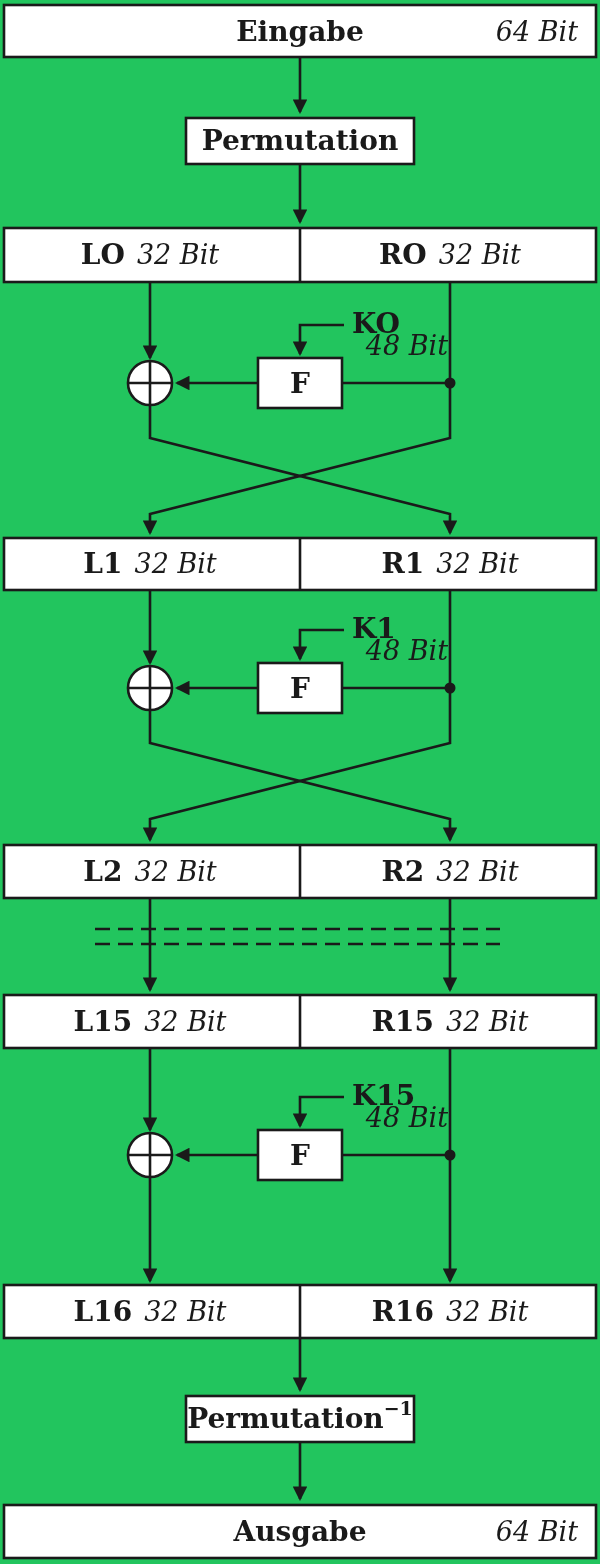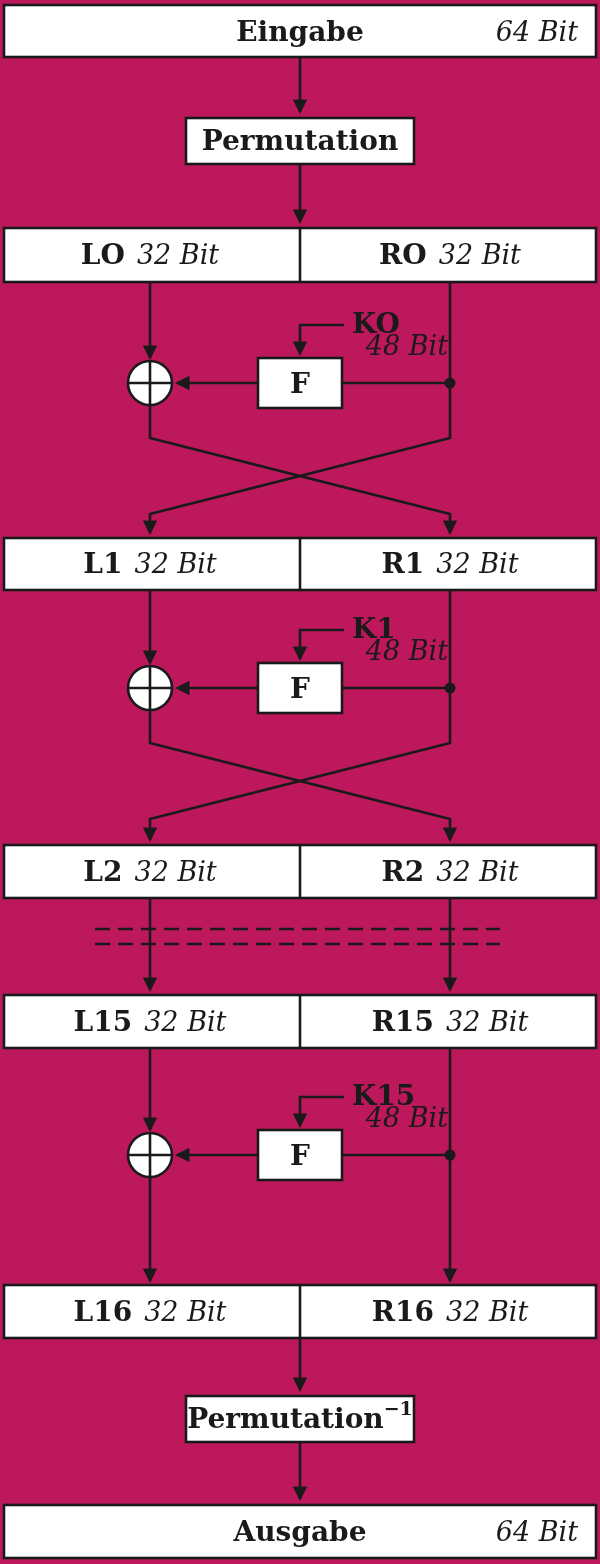--- a/index.html
+++ b/index.html
@@ -1,16 +1,16 @@
 <!DOCTYPE html>
 <html><head>
 <meta charset="utf-8">
 <style>
   html,body{margin:0;padding:0;background:#ffffff;}
-  .stage{width:600px;height:1564px;background:#be185d;}
+  .stage{width:600px;height:1564px;background:#22c55e;}
   svg{display:block;}
   .box{fill:#ffffff;stroke:#1a1a1a;stroke-width:2.6;}
   .ln{stroke:#1a1a1a;stroke-width:2.6;fill:none;}
   .dash{stroke:#1a1a1a;stroke-width:2.4;fill:none;stroke-dasharray:15 8;}
   .dot{fill:#1a1a1a;stroke:none;}
   text{font-family:"DejaVu Serif","Liberation Serif",serif;fill:#1a1a1a;}
   .tb{font-weight:bold;font-size:28px;}
   .ti{font-style:italic;font-size:27px;}
   .tsup{font-weight:bold;font-size:19px;}
 </style>

